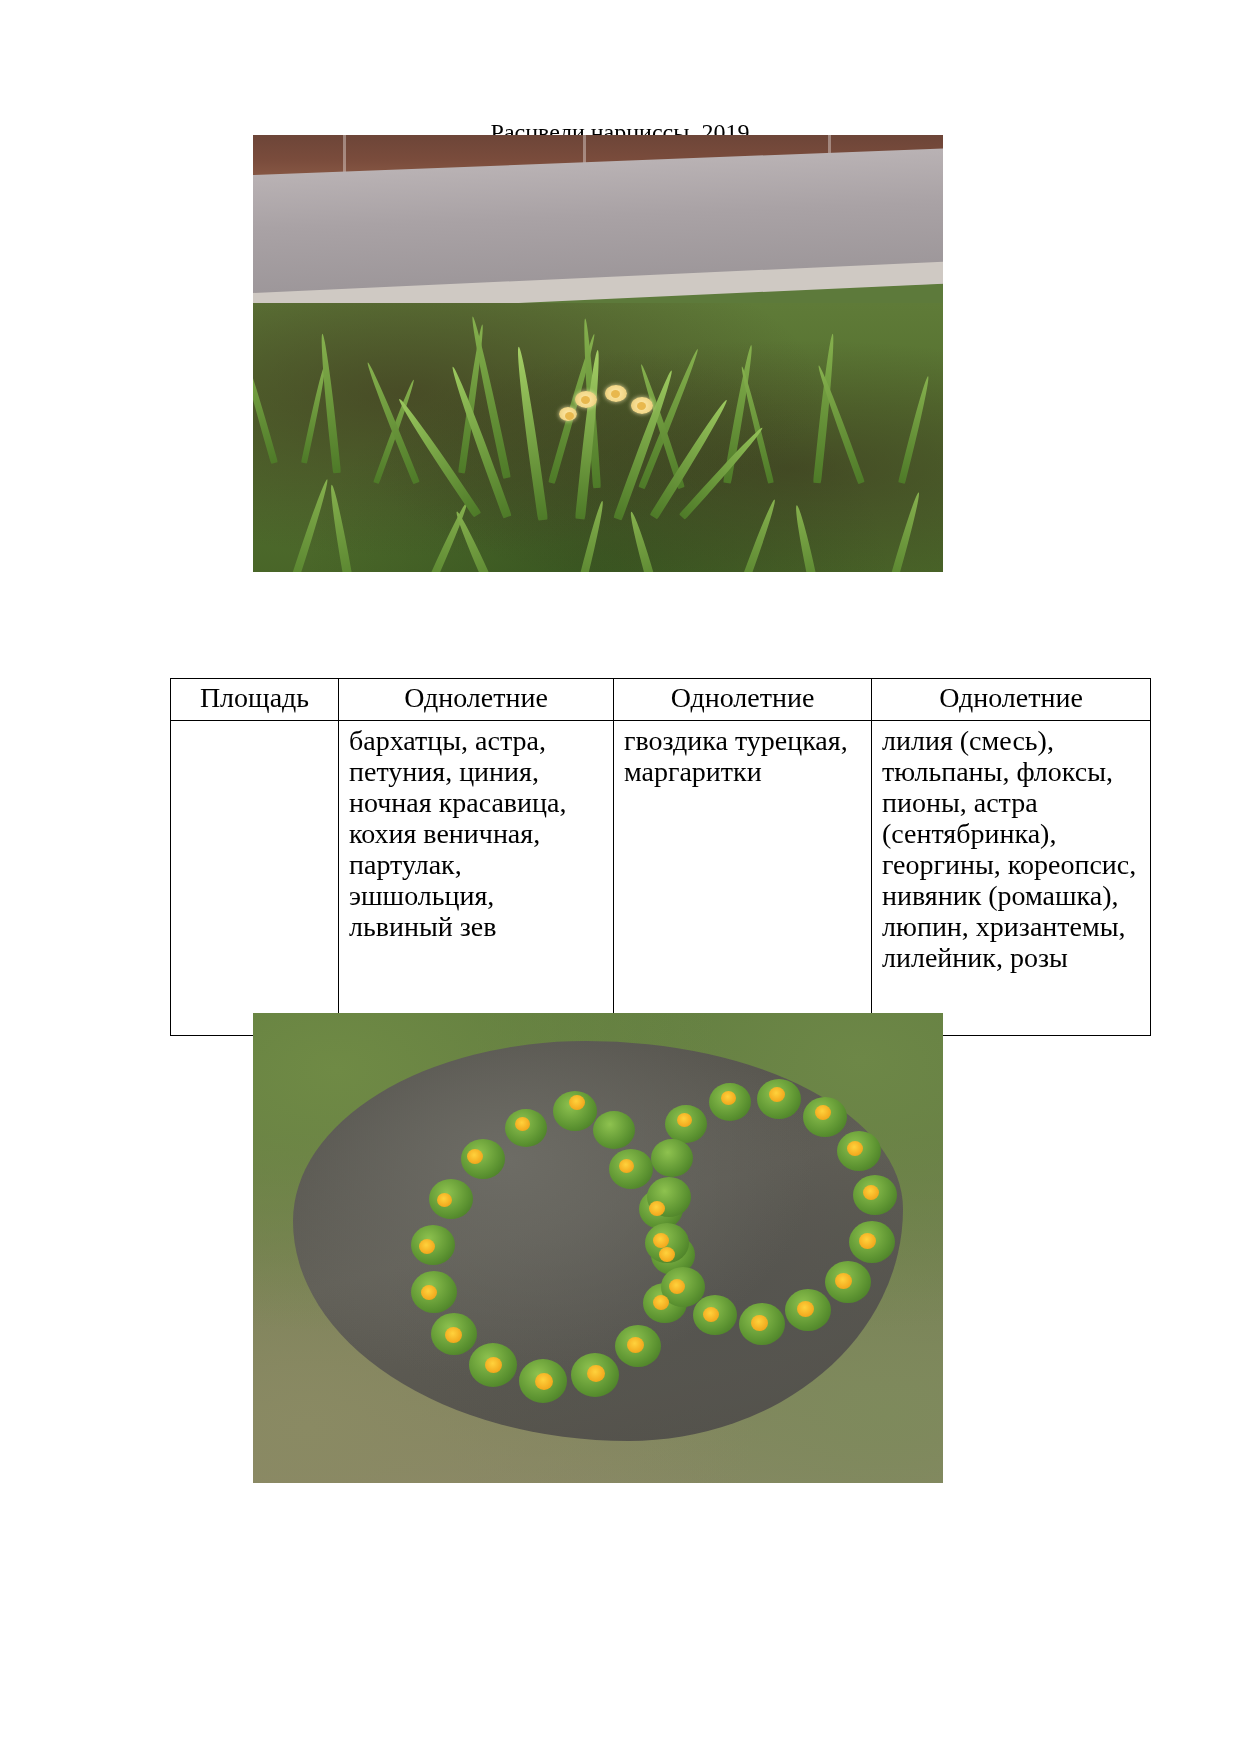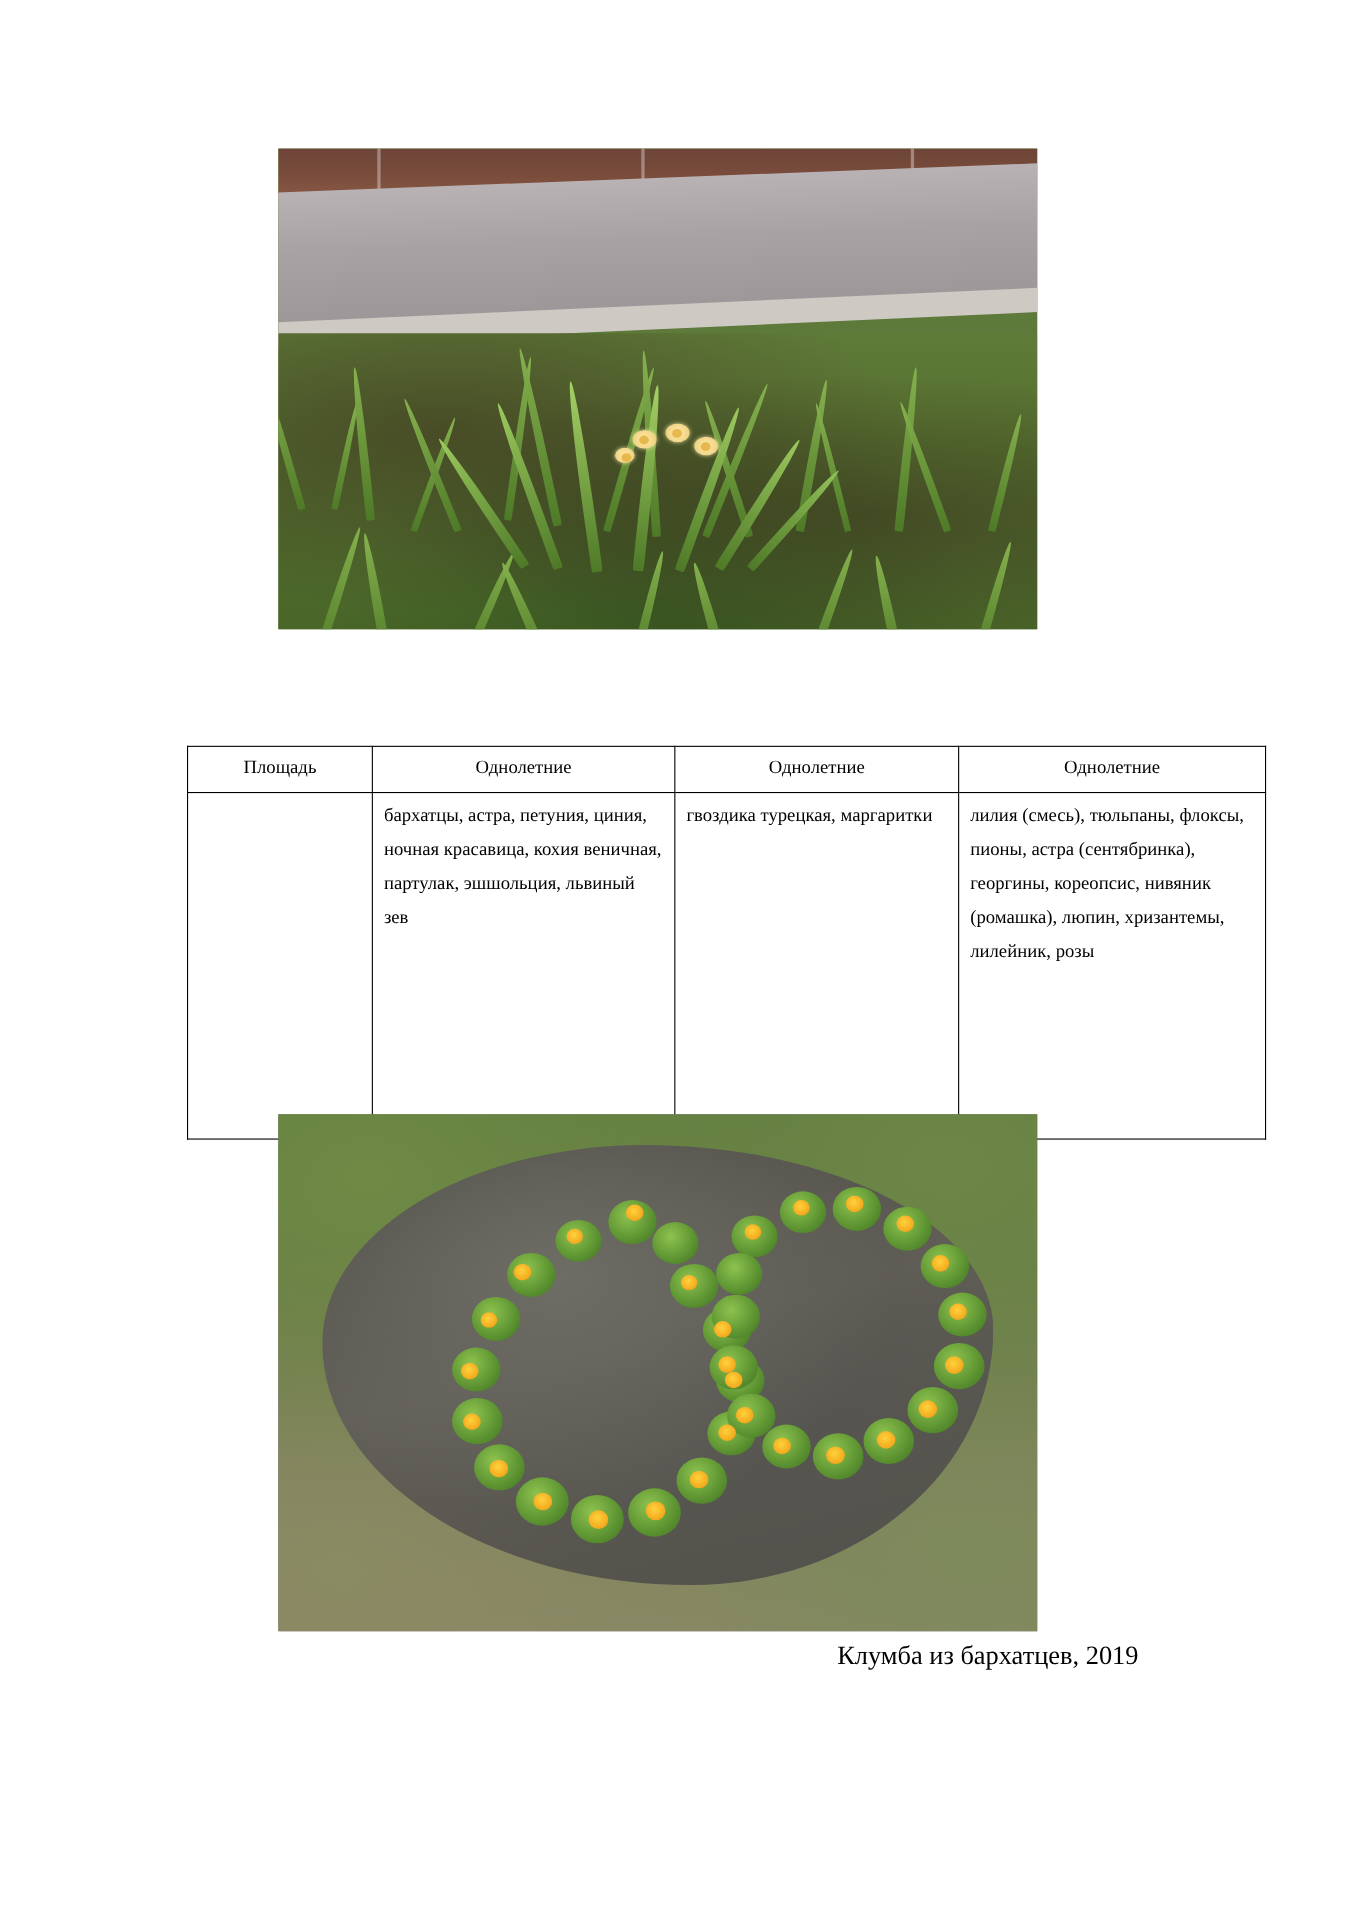--- a/index.html
+++ b/index.html
@@ -130,21 +130,21 @@
     width: 980px;
   }
   table.flowers {
     border-collapse: collapse;
     width: 980px;
     table-layout: fixed;
   }
   table.flowers th, table.flowers td {
     border: 1px solid #000;
     vertical-align: top;
-    font-size: 17px;
+    font-size: 28px;
     line-height: 31px;
     padding: 4px 10px 10px 10px;
   }
   table.flowers th {
     font-weight: normal;
     text-align: center;
     padding: 3px 6px 6px 6px;
     height: 32px;
   }
   col.c1 { width: 168px; }
@@ -192,20 +192,21 @@
     position: absolute;
     border-radius: 50%;
     background: radial-gradient(circle at 45% 40%, #ffd23c 0%, #f2a81d 70%, #d98a0c 100%);
   }
 </style>
 </head>
 <body>
 
 <div class="page">
 
+  <div class="caption-top">Расцвели нарциссы, 2019</div>
 
   <div class="photo1">
     <div class="p1-wall">
       <div class="p1-wall-seam" style="left:90px;"></div>
       <div class="p1-wall-seam" style="left:330px;"></div>
       <div class="p1-wall-seam" style="left:575px;"></div>
     </div>
     <div class="p1-road"></div>
     <div class="p1-curb"></div>
     <div class="p1-ground">
@@ -337,15 +338,14 @@
     <div class="p2-bloom" style="left:610px; top:172px; width:16px; height:15px;"></div>
     <div class="p2-bloom" style="left:606px; top:220px; width:17px; height:16px;"></div>
     <div class="p2-bloom" style="left:582px; top:260px; width:17px; height:16px;"></div>
     <div class="p2-bloom" style="left:544px; top:288px; width:17px; height:16px;"></div>
     <div class="p2-bloom" style="left:498px; top:302px; width:17px; height:16px;"></div>
     <div class="p2-bloom" style="left:450px; top:294px; width:16px; height:15px;"></div>
     <div class="p2-bloom" style="left:416px; top:266px; width:16px; height:15px;"></div>
     <div class="p2-bloom" style="left:400px; top:220px; width:16px; height:15px;"></div>
   </div>
 
-  <div class="caption-bottom">Клумба из бархатцев, 2019</div>
 
 </div>
 
 </body></html>

